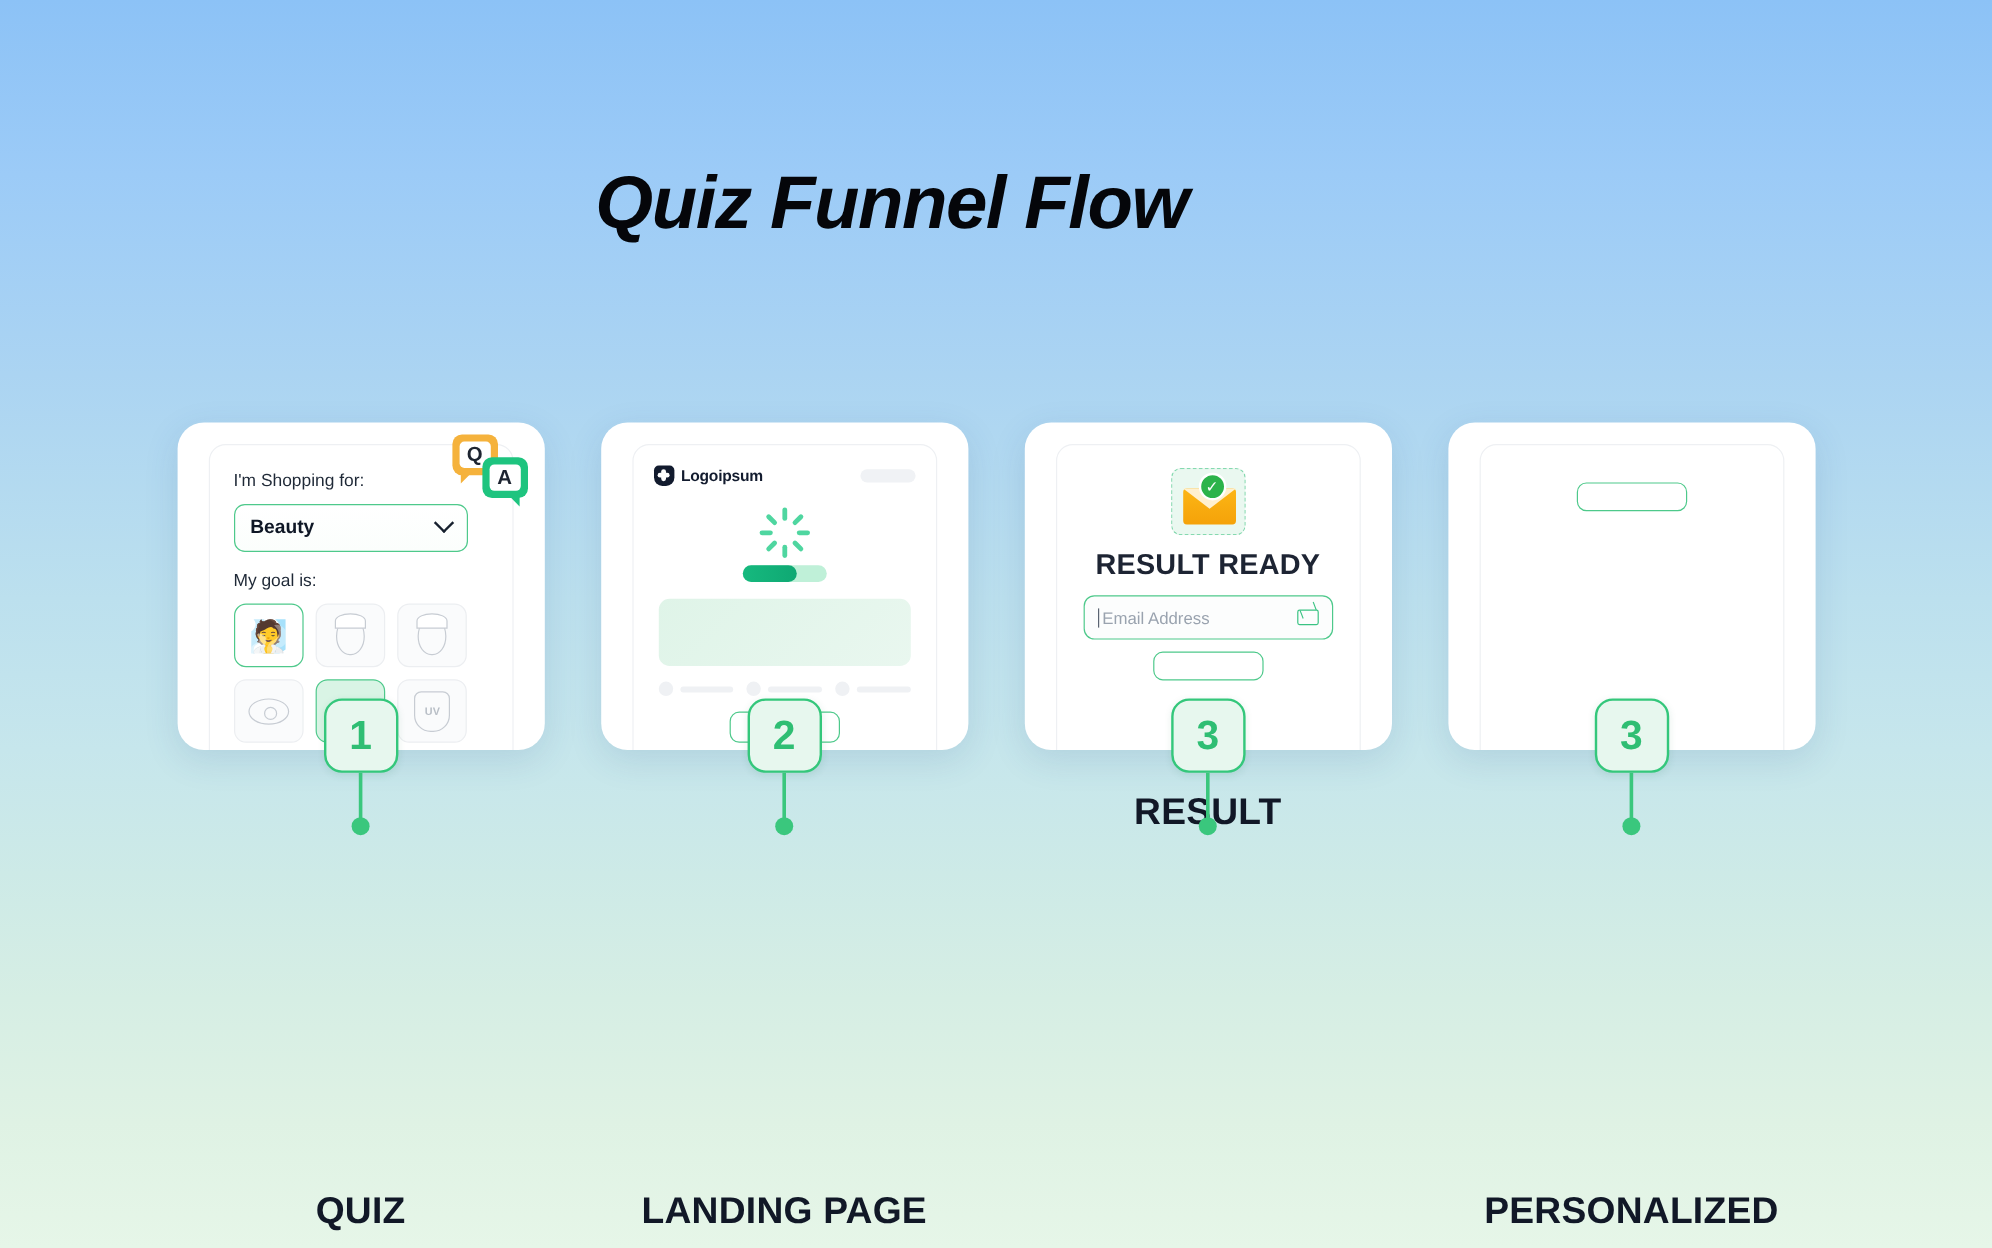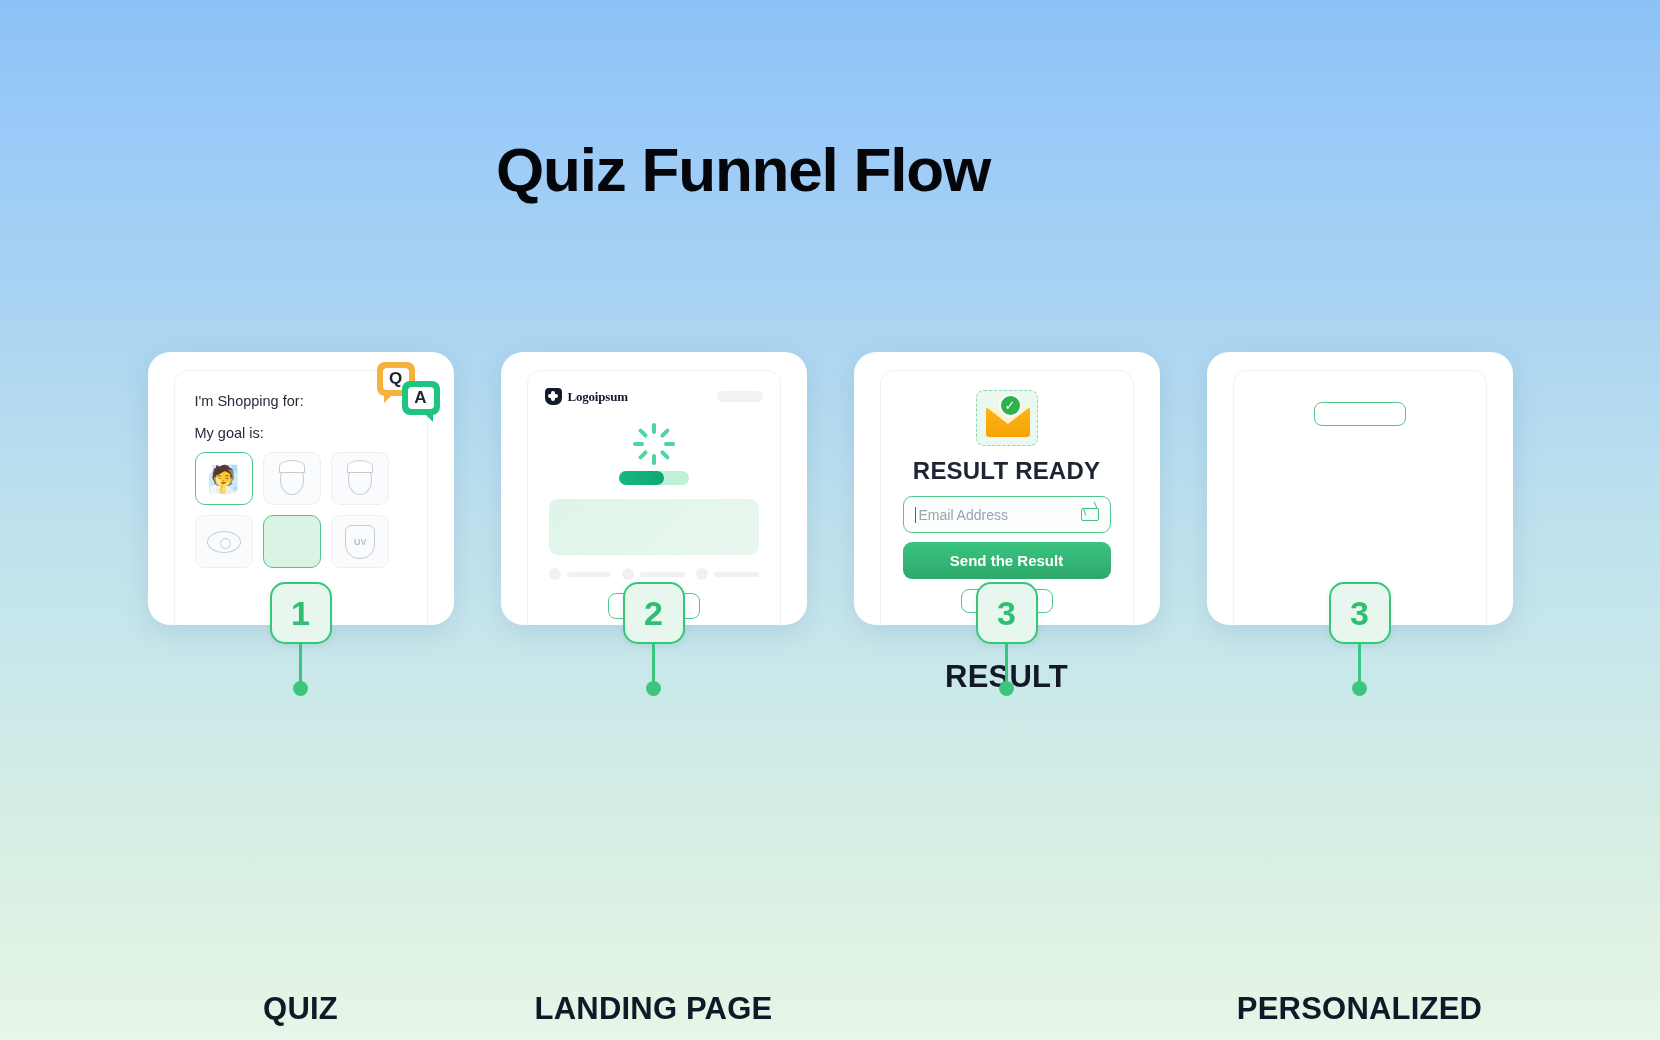--- a/index.html
+++ b/index.html
@@ -22,20 +22,21 @@
 
   
   .page-title {
     position: absolute;
     top: 134px; left: 0; width: 1486px;
     text-align: center;
     font-size: 62px;
     font-weight: 700;
     letter-spacing: -1.2px;
     color: #05060a;
+    font-style: italic;
   }
 
   
   .flow {
     position: absolute;
     top: 352px; left: 0; width: 1660px;
     display: flex;
     justify-content: center;
     gap: 47px;
   }
@@ -124,21 +125,21 @@
   .bub.q { background: #f5b23c; left: 5px; top: 0; }
   .bub.q:after { content:""; position:absolute; bottom:-7px; left:7px; width:0;height:0;
                  border-left: 9px solid #f5b23c; border-bottom: 9px solid transparent; }
   .bub.a { background: #1ec47f; left: 30px; top: 19px; }
   .bub.a:after { content:""; position:absolute; bottom:-7px; right:7px; width:0;height:0;
                  border-right: 9px solid #1ec47f; border-bottom: 9px solid transparent; }
 
   
   .lp { padding: 17px 17px 0 17px; }
   .lp-top { display: flex; align-items: center; justify-content: space-between; }
-  .logo { display: flex; align-items: center; gap: 6px; font-family: Liberation Serif, serif; }
+  .logo { display: flex; align-items: center; gap: 6px; }
   .logo-mark { width: 17px; height: 17px; background: #121b2e; border-radius: 4px 4px 7px 7px; position: relative; }
   .logo-mark:after { content:""; position:absolute; left:6.5px; top:3px; width:4px; height:10px; background:#fff; border-radius:2px;}
   .logo-mark:before { content:""; position:absolute; left:3.5px; top:6px; width:10px; height:4px; background:#fff; border-radius:2px;}
   .logo-txt { font-size: 13px; font-weight: 700; color: #121b2e; letter-spacing: -.2px; }
   .lp-pill { width: 46px; height: 11px; border-radius: 6px; background: #f0f2f5; }
   .spark { margin: 18px auto 0; width: 42px; height: 42px; position: relative; }
   .spark b { position: absolute; left: 19px; top: 0; width: 4px; height: 11px; border-radius: 3px;
              background: #4fd6a0; transform-origin: 2px 21px; display: block; }
   .bar { margin: 6px auto 0; width: 70px; height: 14px; border-radius: 9px; background: #bff0d8; position: relative; }
   .bar i { position: absolute; left:0; top:0; height:14px; width: 45px; border-radius: 9px;
@@ -240,20 +241,24 @@
         <div class="bub q">
           <i>Q</i>
         </div>
         <div class="bub a">
           <i>A</i>
         </div>
       </div>
       <div class="inner">
         <div class="q-pad">
           <div class="q-label">I'm Shopping for:</div>
+          <div class="q-select">
+            <span>Beauty</span>
+            <span class="chev"></span>
+          </div>
           <div class="q-label2">My goal is:</div>
           <div class="tiles">
             <div class="tile sel">
               <span class="face-emo">🧖</span>
             </div>
             <div class="tile">
               <span class="face-line">
                 <span class="head"></span>
                   <span class="wrap"></span>
               </span>
@@ -343,21 +348,20 @@
               <span class="env-b"></span>
                 <span class="env-f"></span>
               <span class="env-ck">✓</span>
             </div>
           </div>
           <div class="rs-title">RESULT READY</div>
           <div class="rs-input">
             <span class="rs-ph">Email Address</span>
             <span class="mail"></span>
           </div>
-          <div class="rs-btn">Send the Result</div>
           <div class="rs-btn2"></div>
         </div>
       </div>
     </div>
     <div class="badge-wrap">
       <div class="badge">3</div>
       <div class="stem"></div>
       <div class="dot"></div>
     </div>
     <div class="step-label" style="">RESULT</div>

